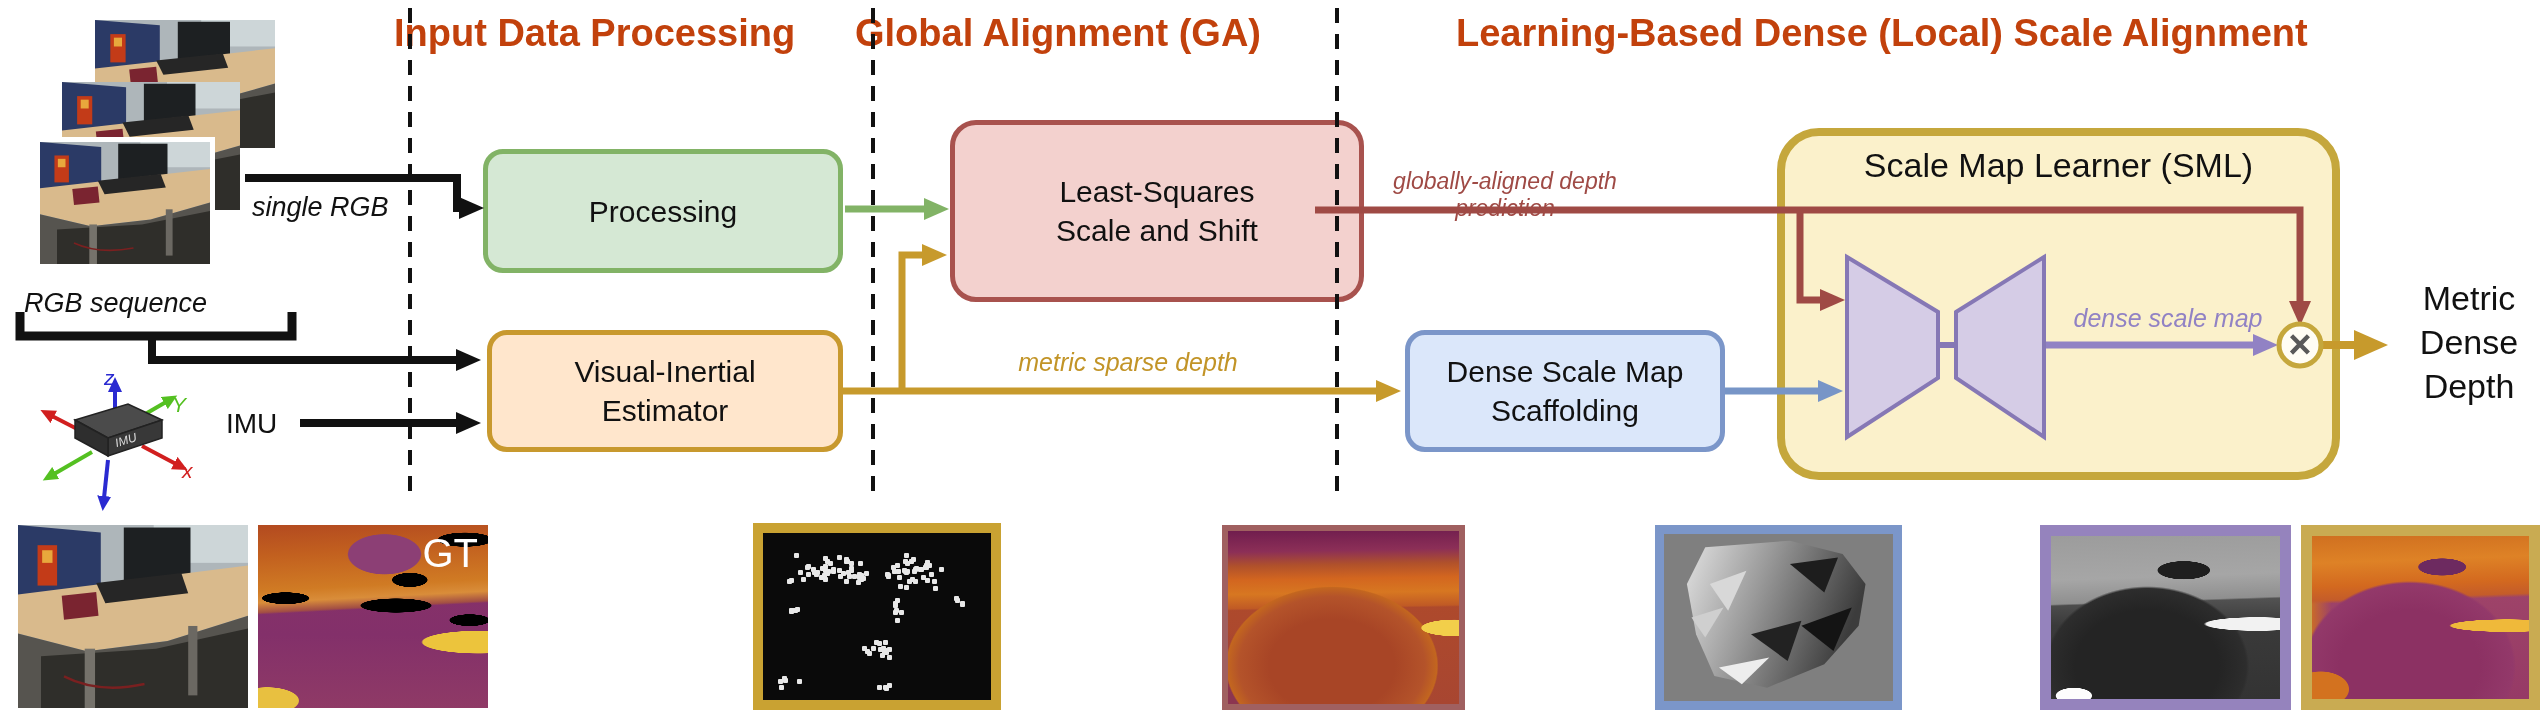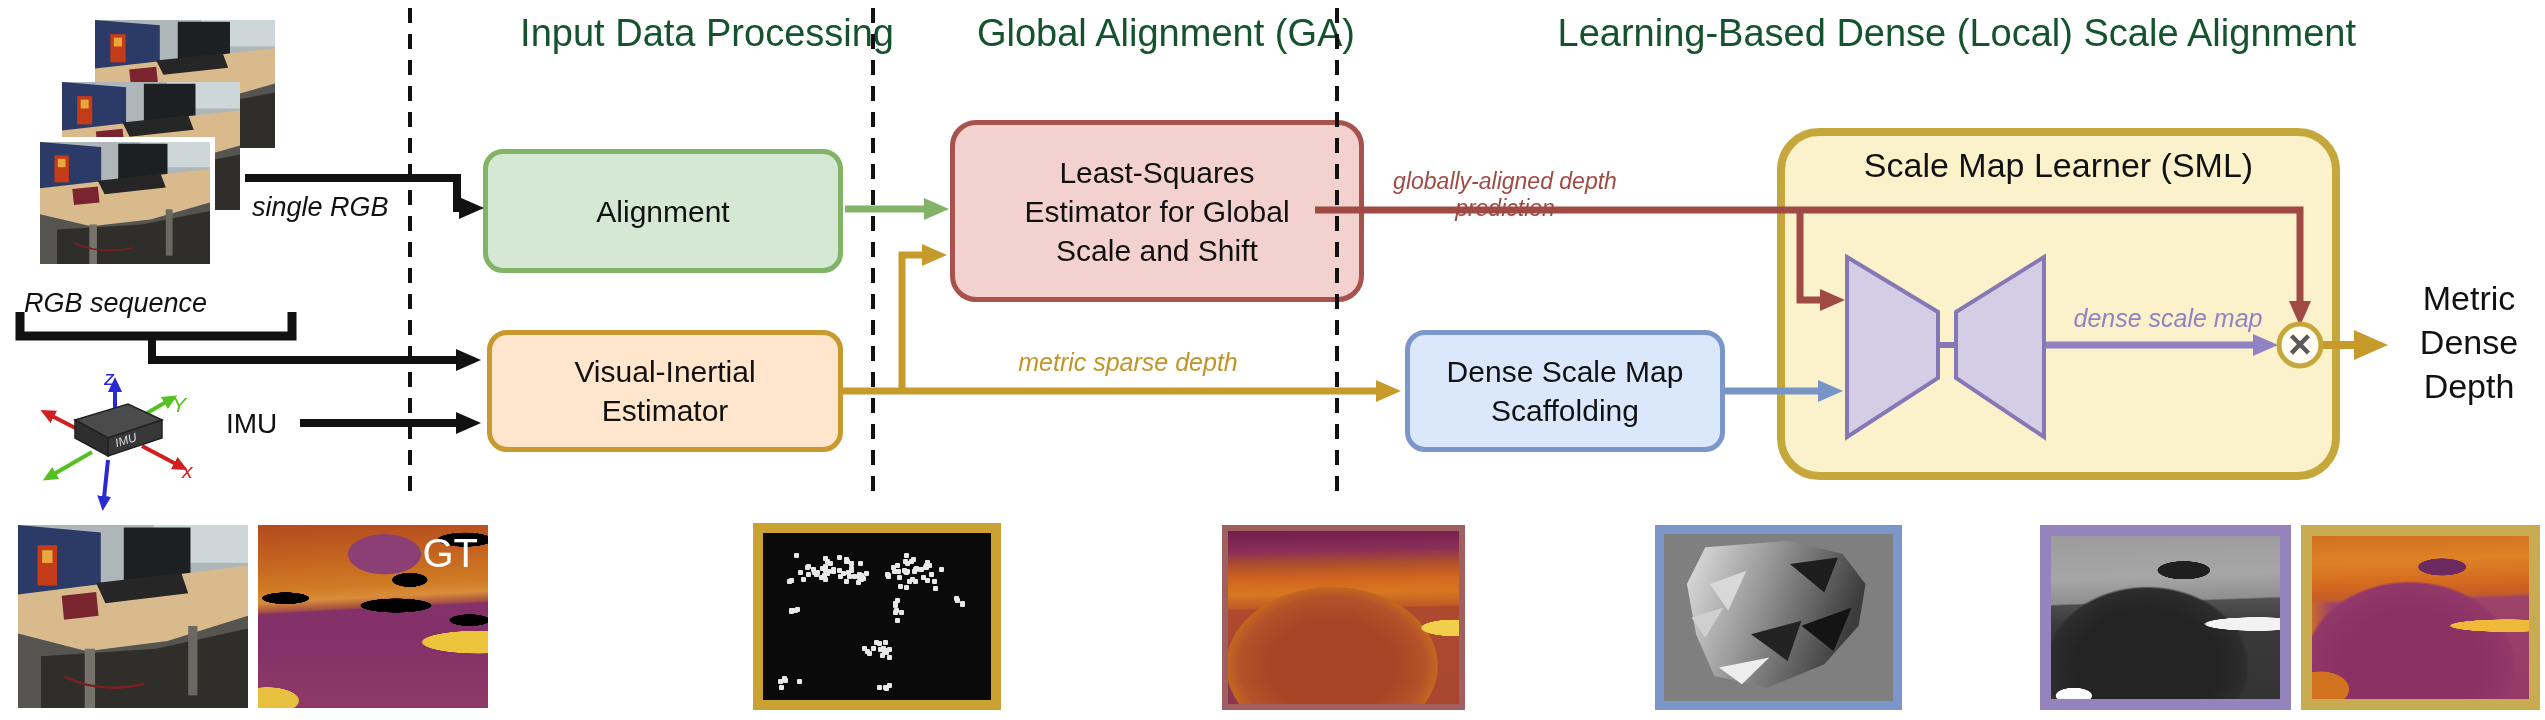--- a/index.html
+++ b/index.html
@@ -1,18 +1,18 @@
 <!DOCTYPE html>
 <html><head>
 <meta charset="utf-8">
 <style>
   html,body{margin:0;padding:0;background:#ffffff;}
   body{width:2545px;height:720px;overflow:hidden;font-family:"Liberation Sans",sans-serif;}
   .stage{position:relative;width:2545px;height:720px;background:#fff;}
-  .section-title{position:absolute;top:12px;font-size:38px;font-weight:normal;color:#14532d;text-align:right;letter-spacing:0px;}
+  .section-title{position:absolute;top:12px;font-size:38px;font-weight:bold;color:#c2410c;text-align:left;letter-spacing:0px;}
   .node{position:absolute;box-sizing:border-box;display:flex;flex-direction:column;align-items:center;justify-content:center;
         text-align:center;font-size:30px;line-height:39px;color:#111;z-index:1;}
   .node-green{background:#d5e8d4;border:5px solid #82b366;border-radius:20px;}
   .node-orange{background:#ffe6cc;border:5px solid #c8992e;border-radius:20px;}
   .node-red{background:#f3d1ce;border:5px solid #a8524e;border-radius:26px;}
   .node-blue{background:#dbe7fa;border:5px solid #7b96c9;border-radius:20px;}
   .node-sml{background:#fbf1cb;border:8px solid #c5a73c;border-radius:42px;z-index:1;}
   .sml-title{position:absolute;left:1777px;top:146px;width:563px;text-align:center;font-size:34px;color:#111;z-index:3;}
   .edge-label{position:absolute;font-style:italic;text-align:center;z-index:3;}
   .input-label{position:absolute;font-style:italic;color:#111;z-index:3;}
@@ -111,29 +111,28 @@
   </defs>
 </svg>
 
 <div class="stage">
 
   <div class="section-title" style="left:394px;width:500px;">Input Data Processing</div>
   <div class="section-title" style="left:855px;width:500px;">Global Alignment (GA)</div>
   <div class="section-title" style="left:1456px;width:900px;">Learning-Based Dense (Local) Scale Alignment</div>
 
   <div class="node node-green" style="left:483px;top:149px;width:360px;height:124px;">
-    <span>Alignment</span>
+    <span>Processing</span>
   </div>
   <div class="node node-orange" style="left:487px;top:330px;width:356px;height:122px;">
     <span>Visual-Inertial</span>
     <span>Estimator</span>
   </div>
   <div class="node node-red" style="left:950px;top:120px;width:414px;height:182px;">
     <span>Least-Squares</span>
-    <span>Estimator for Global</span>
     <span>Scale and Shift</span>
   </div>
   <div class="node node-blue" style="left:1405px;top:330px;width:320px;height:122px;">
     <span>Dense Scale Map</span>
     <span>Scaffolding</span>
   </div>
   <div class="node node-sml" style="left:1777px;top:128px;width:563px;height:352px;"></div>
   <div class="sml-title">Scale Map Learner (SML)</div>
 
   <div class="edge-label" style="left:1345px;top:168px;width:320px;font-size:23px;color:#9f4a45;">globally-aligned depth prediction</div>

